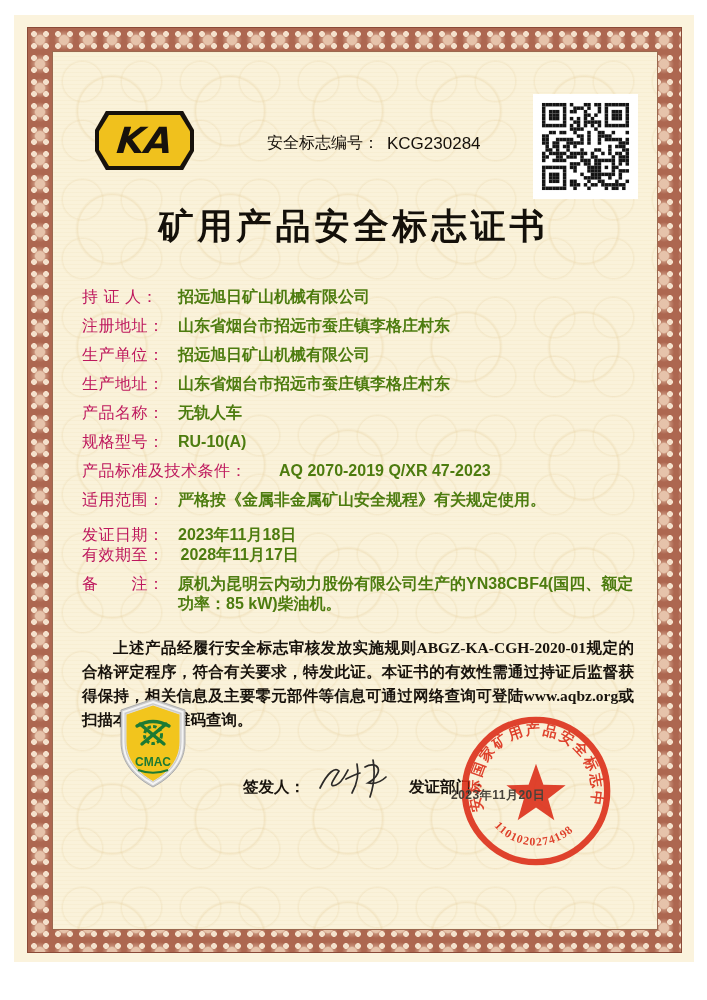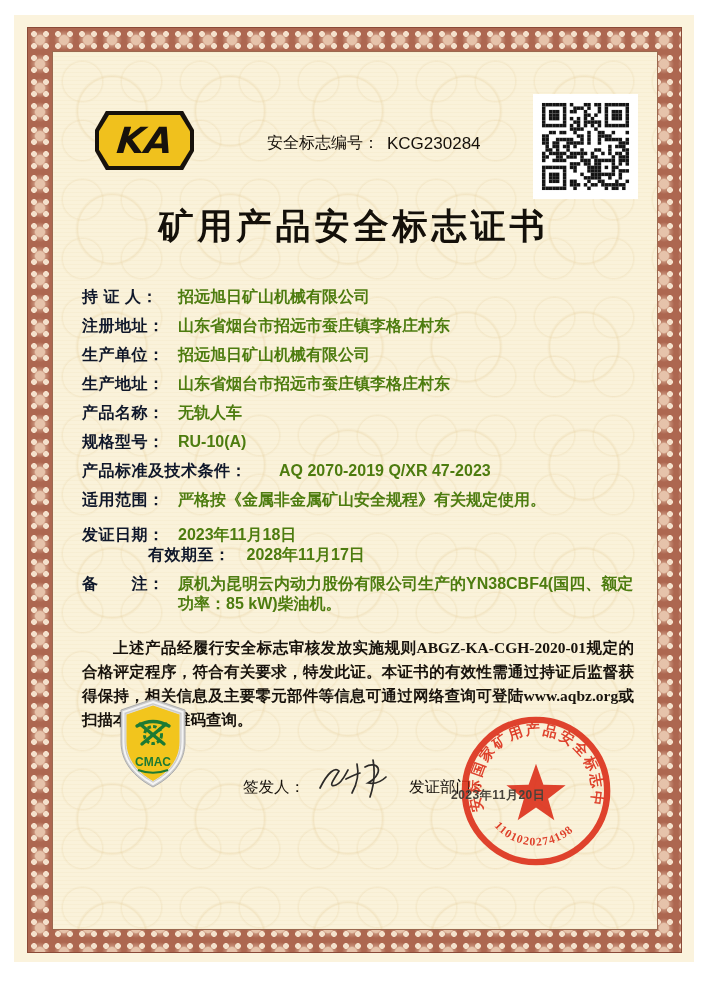--- a/index.html
+++ b/index.html
@@ -35,35 +35,35 @@
   .certno .cn{font-size:17px;color:#15100a;font-family:Liberation Sans, sans-serif;}
   .qr-box{position:absolute;left:533px;top:94px;width:105px;height:105px;background:#ffffff;
           display:flex;align-items:center;justify-content:center;}
   .title{position:absolute;left:0;right:0;top:203px;text-align:center;
          font-family:"Liberation Serif","DejaVu Serif",serif;font-weight:900;
          font-size:35px;letter-spacing:4px;color:#14100a;}
   
   .fields{position:absolute;left:82px;top:287px;right:55px;}
   .row{display:flex;align-items:flex-start;margin-bottom:9px;font-size:16px;line-height:20px;}
   .pair{display:flex;align-items:flex-start;}
-  .lbl{font-weight:700;color:#0f172a;width:96px;flex:none;letter-spacing:.5px;}
+  .lbl{font-weight:400;color:#be185d;width:96px;flex:none;letter-spacing:.5px;}
   .val{font-weight:700;color:#4d7c0f;}
   .row-7 .lbl{width:auto;margin-right:32px;}
   .row-9{margin-top:15px;flex-direction:column;}
-  .row-9 .pair + .pair{margin-left:66px;}
+  .row-9 .pair + .pair{}
   .row-9 .pair + .pair .lbl{width:auto;margin-right:16px;}
   .row-10 .val{width:458px;}
   
   .statement{position:absolute;left:82px;top:636px;width:552px;
              font-family:Liberation Serif, serif;font-weight:700;
              font-size:15.5px;line-height:24px;color:#17120c;text-align:justify;text-indent:2em;}
   
   .cmac{position:absolute;left:117px;top:697px;}
   .sign-row{position:absolute;left:243px;top:763px;display:flex;align-items:center;}
-  .sign-row .flabel{font-size:15.5px;font-weight:400;color:#17120c;}
+  .sign-row .flabel{font-size:15.5px;font-weight:700;color:#17120c;}
   .sig{margin:0 14px 0 10px;position:relative;top:-6px;}
   .stamp{position:absolute;left:458px;top:713px;z-index:2;}
   .stamp-date{position:absolute;left:451px;top:787px;z-index:3;font-size:12px;font-weight:700;
               color:#46423a;letter-spacing:.5px;}
 </style>
 </head>
 <body>
 
 <div class="page">
   <div class="halo"></div>

